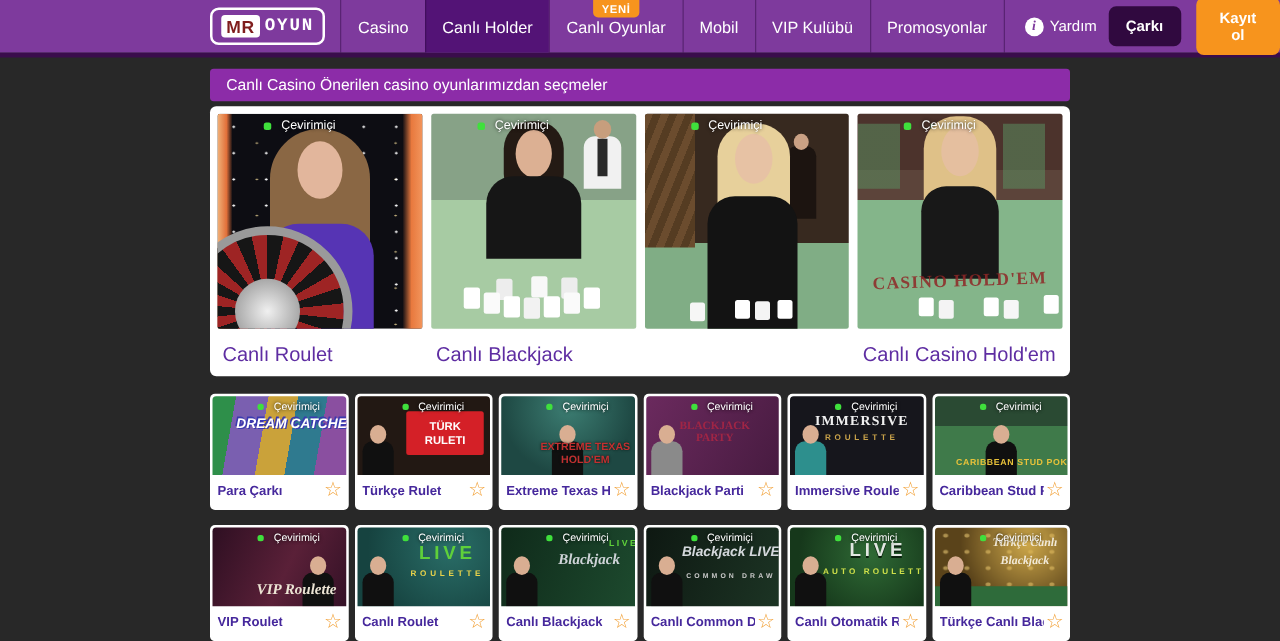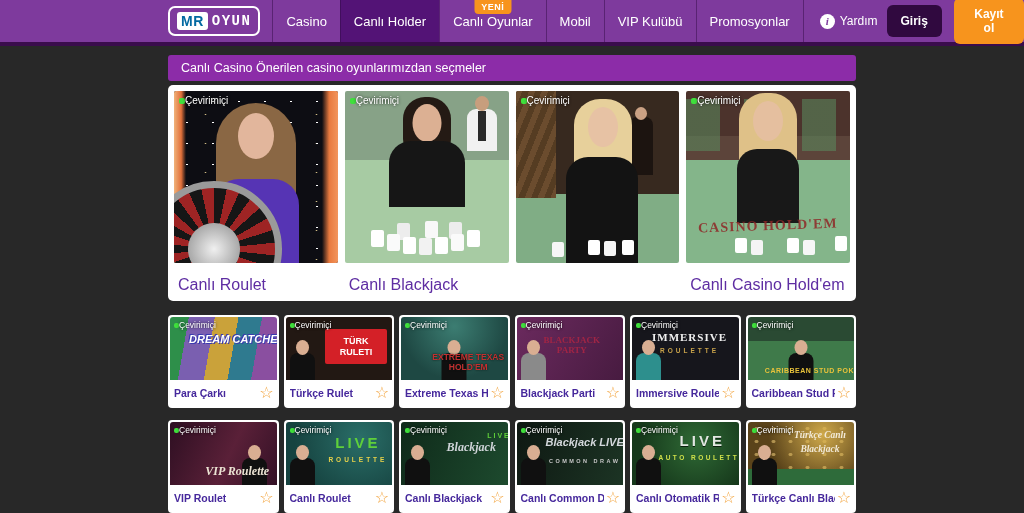--- a/index.html
+++ b/index.html
@@ -15,21 +15,21 @@
   
   .topbar {
     position:absolute; top:0; left:0; width:1024px; height:42px;
     background:#7e3a9d; display:flex; align-items:stretch; z-index:5;
   }
   .topbar-accent { position:absolute; top:42px; left:0; width:1024px; height:4px; background:#3a0c4c; }
   .logo {
     align-self:center; margin-left:168px; display:flex; align-items:center; gap:4px;
     border:2px solid #fff; border-radius:7px; padding:4px 7px; cursor:pointer; background:transparent;
   }
-  .logo-mr { background:#fff; color:#0369a1; font-weight:bold; font-size:14px; padding:1px 4px; border-radius:3px; letter-spacing:.5px; }
+  .logo-mr { background:#fff; color:#7f1d1d; font-weight:bold; font-size:14px; padding:1px 4px; border-radius:3px; letter-spacing:.5px; }
   .logo-oyun { color:#fff; font-weight:bold; font-size:14px; letter-spacing:1.5px;font-family:Liberation Mono, monospace; }
   .nav { display:flex; margin-left:12px; }
   .nav-item {
     position:relative; display:flex; align-items:center; padding:0 13px;
     color:#fff; font-size:13px; cursor:pointer; border-left:1px solid rgba(45,8,64,.45);
     white-space:nowrap;
   }
   .nav-item:last-child { border-right:1px solid rgba(45,8,64,.45); }
   .nav-item.active { background:#531376; }
   .badge-yeni {
@@ -59,21 +59,21 @@
   
   .featured {
     position:absolute; left:168px; top:85px; width:688px; height:216px;
     background:#fff; border-radius:5px; padding:6px; display:flex; gap:7px;
   }
   .fcard { flex:1; min-width:0; cursor:pointer; }
   .fimg { position:relative; height:172px; overflow:hidden; border-radius:2px; }
   .ftitle { color:#5e2da2; font-size:16px; padding:13px 0 0 4px; white-space:nowrap; overflow:hidden; }
 
   
-  .online { position:absolute; top:4px; left:5px; display:flex; align-items:center; gap:0; z-index:3; }
+  .online { position:absolute; top:4px; left:5px; display:flex; align-items:center; gap:8px; z-index:3;padding-left:32px; }
   .online .dot { width:6px; height:6px; border-radius:2px; background:#3fe03c; }
   .online .olabel { color:#fff; font-size:10px; text-shadow:0 0 3px rgba(0,0,0,.9); }
   .simg .online { top:3px; left:4px; }
   .simg .online .dot { width:5px; height:5px; }
   .simg .online .olabel { font-size:8.5px; }
 
   
   .img-roulette {
     background-color:#0d0d13;
     background-image:
@@ -203,21 +203,21 @@
     </div>
     <div class="nav-item">Mobil</div>
     <div class="nav-item">VIP Kulübü</div>
     <div class="nav-item">Promosyonlar</div>
   </div>
   <div class="top-right">
     <div class="help">
       <span class="info-icon">i</span>
       <span class="help-label">Yardım</span>
     </div>
-    <button class="btn btn-login">Giriş</button>
+    <button class="btn btn-login">Çarkı</button>
     <button class="btn btn-register">Kayıt ol</button>
   </div>
 </div>
 <div class="topbar-accent"></div>
 
 <div class="banner">
   <span>Canlı Casino Önerilen casino oyunlarımızdan seçmeler</span>
 </div>
 
 <div class="featured">

